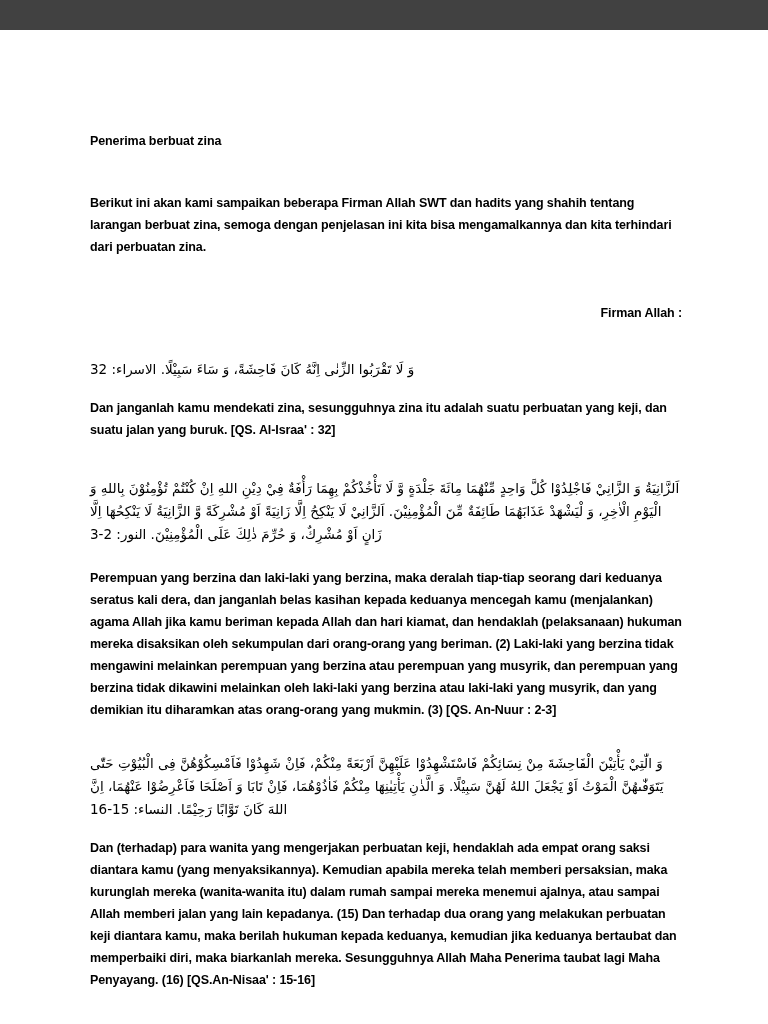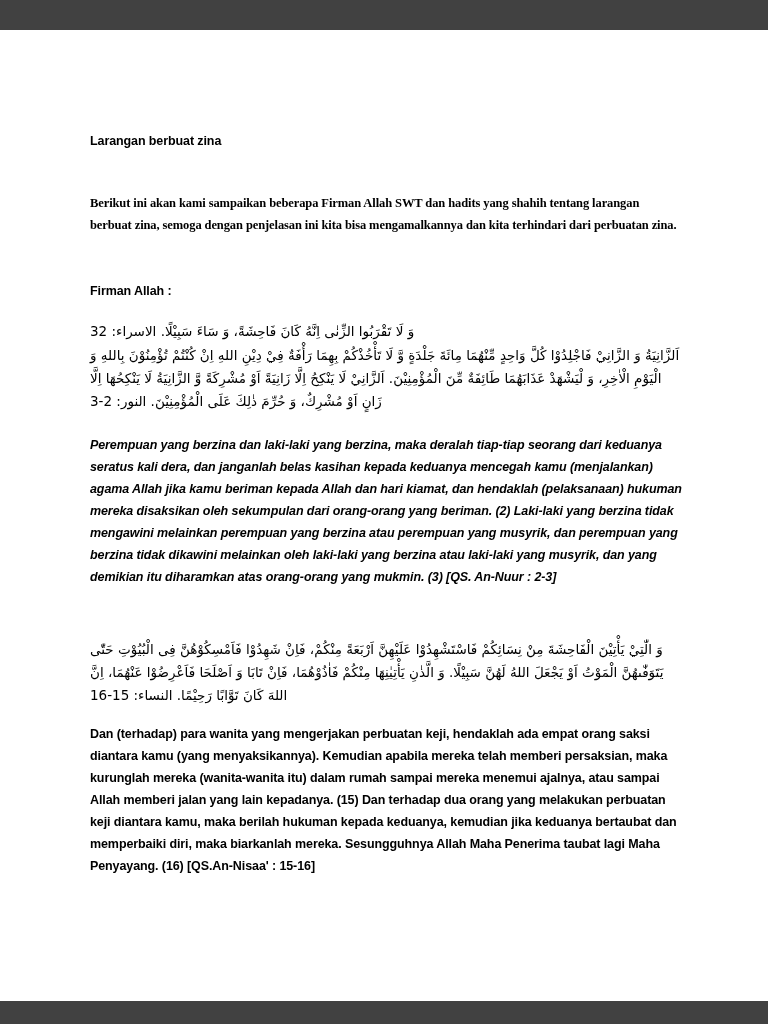--- a/index.html
+++ b/index.html
@@ -21,59 +21,60 @@
     background: #ffffff;
     padding: 100px 86px 50px 90px;
   }
   .doc-title, .section-heading {
     font-size: 12.5px;
     font-weight: bold;
     letter-spacing: -0.1px;
     line-height: 22px;
   }
   .doc-title { margin-bottom: 40px; }
-  .intro { margin-bottom: 44px; font-family: Liberation Serif, serif; }
-  .section-heading { margin-bottom: 18px; }
+  .intro { margin-bottom: 44px; }
+  .section-heading { margin-bottom: 34px; text-align: right; }
   .body-text {
     font-size: 12.5px;
     font-weight: bold;
     letter-spacing: -0.1px;
     line-height: 22px;
     text-align: left;
   }
   .arabic {
     font-family: "DejaVu Sans", sans-serif;
     font-size: 13.5px;
     font-weight: normal;
     line-height: 23px;
     direction: rtl;
     text-align: left;
     unicode-bidi: embed;
   }
-  .arabic-1 { margin-bottom: 1px; }
+  .arabic-1 { margin-bottom: 16px; }
   .trans-1  { margin-bottom: 36px; }
   .arabic-2 { margin-bottom: 21px; }
-  .trans-2  { margin-bottom: 50px; font-style: italic; }
+  .trans-2  { margin-bottom: 31px; }
   .arabic-3 { margin-bottom: 16px; margin-top: 14px; }
   .trans-3  { margin-bottom: 3px; }
 </style>
 </head>
 <body>
 
 <div class="viewer">
   <div class="page">
 
-    <h1 class="doc-title">Larangan berbuat zina</h1>
+    <h1 class="doc-title">Penerima berbuat zina</h1>
 
     <p class="body-text intro">Berikut ini akan kami sampaikan beberapa Firman Allah SWT dan hadits yang shahih tentang larangan berbuat zina, semoga dengan penjelasan ini kita bisa mengamalkannya dan kita terhindari dari perbuatan zina.</p>
 
     <h2 class="section-heading">Firman Allah :</h2>
 
     <p class="arabic arabic-1" dir="rtl">وَ لَا تَقْرَبُوا الزِّنٰى اِنَّهُ كَانَ فَاحِشَةً، وَ سَاءَ سَبِيْلًا. الاسراء: 32</p>
 
+    <p class="body-text trans-1">Dan janganlah kamu mendekati zina, sesungguhnya zina itu adalah suatu perbuatan yang keji, dan suatu jalan yang buruk. [QS. Al-Israa' : 32]</p>
 
     <p class="arabic arabic-2" dir="rtl">اَلزَّانِيَةُ وَ الزَّانِيْ فَاجْلِدُوْا كُلَّ وَاحِدٍ مِّنْهُمَا مِائَةَ جَلْدَةٍ وَّ لَا تَأْخُذْكُمْ بِهِمَا رَأْفَةٌ فِيْ دِيْنِ اللهِ اِنْ كُنْتُمْ تُؤْمِنُوْنَ بِاللهِ وَ الْيَوْمِ الْاٰخِرِ، وَ لْيَشْهَدْ عَذَابَهُمَا طَائِفَةٌ مِّنَ الْمُؤْمِنِيْنَ. اَلزَّانِيْ لَا يَنْكِحُ اِلَّا زَانِيَةً اَوْ مُشْرِكَةً وَّ الزَّانِيَةُ لَا يَنْكِحُهَا اِلَّا زَانٍ اَوْ مُشْرِكٌ، وَ حُرِّمَ ذٰلِكَ عَلَى الْمُؤْمِنِيْنَ. النور: 2-3</p>
 
     <p class="body-text trans-2">Perempuan yang berzina dan laki-laki yang berzina, maka deralah tiap-tiap seorang dari keduanya seratus kali dera, dan janganlah belas kasihan kepada keduanya mencegah kamu (menjalankan) agama Allah jika kamu beriman kepada Allah dan hari kiamat, dan hendaklah (pelaksanaan) hukuman mereka disaksikan oleh sekumpulan dari orang-orang yang beriman. (2) Laki-laki yang berzina tidak mengawini melainkan perempuan yang berzina atau perempuan yang musyrik, dan perempuan yang berzina tidak dikawini melainkan oleh laki-laki yang berzina atau laki-laki yang musyrik, dan yang demikian itu diharamkan atas orang-orang yang mukmin. (3) [QS. An-Nuur : 2-3]</p>
 
     <p class="arabic arabic-3" dir="rtl">وَ الّٰتِيْ يَأْتِيْنَ الْفَاحِشَةَ مِنْ نِسَائِكُمْ فَاسْتَشْهِدُوْا عَلَيْهِنَّ اَرْبَعَةً مِنْكُمْ، فَاِنْ شَهِدُوْا فَاَمْسِكُوْهُنَّ فِى الْبُيُوْتِ حَتّٰى يَتَوَفّٰىهُنَّ الْمَوْتُ اَوْ يَجْعَلَ اللهُ لَهُنَّ سَبِيْلًا. وَ الَّذٰنِ يَأْتِيٰنِهَا مِنْكُمْ فَاٰذُوْهُمَا، فَاِنْ تَابَا وَ اَصْلَحَا فَاَعْرِضُوْا عَنْهُمَا، اِنَّ اللهَ كَانَ تَوَّابًا رَحِيْمًا. النساء: 15-16</p>
 
     <p class="body-text trans-3">Dan (terhadap) para wanita yang mengerjakan perbuatan keji, hendaklah ada empat orang saksi diantara kamu (yang menyaksikannya). Kemudian apabila mereka telah memberi persaksian, maka kurunglah mereka (wanita-wanita itu) dalam rumah sampai mereka menemui ajalnya, atau sampai Allah memberi jalan yang lain kepadanya. (15) Dan terhadap dua orang yang melakukan perbuatan keji diantara kamu, maka berilah hukuman kepada keduanya, kemudian jika keduanya bertaubat dan memperbaiki diri, maka biarkanlah mereka. Sesungguhnya Allah Maha Penerima taubat lagi Maha Penyayang. (16) [QS.An-Nisaa' : 15-16]</p>
 
   </div>

